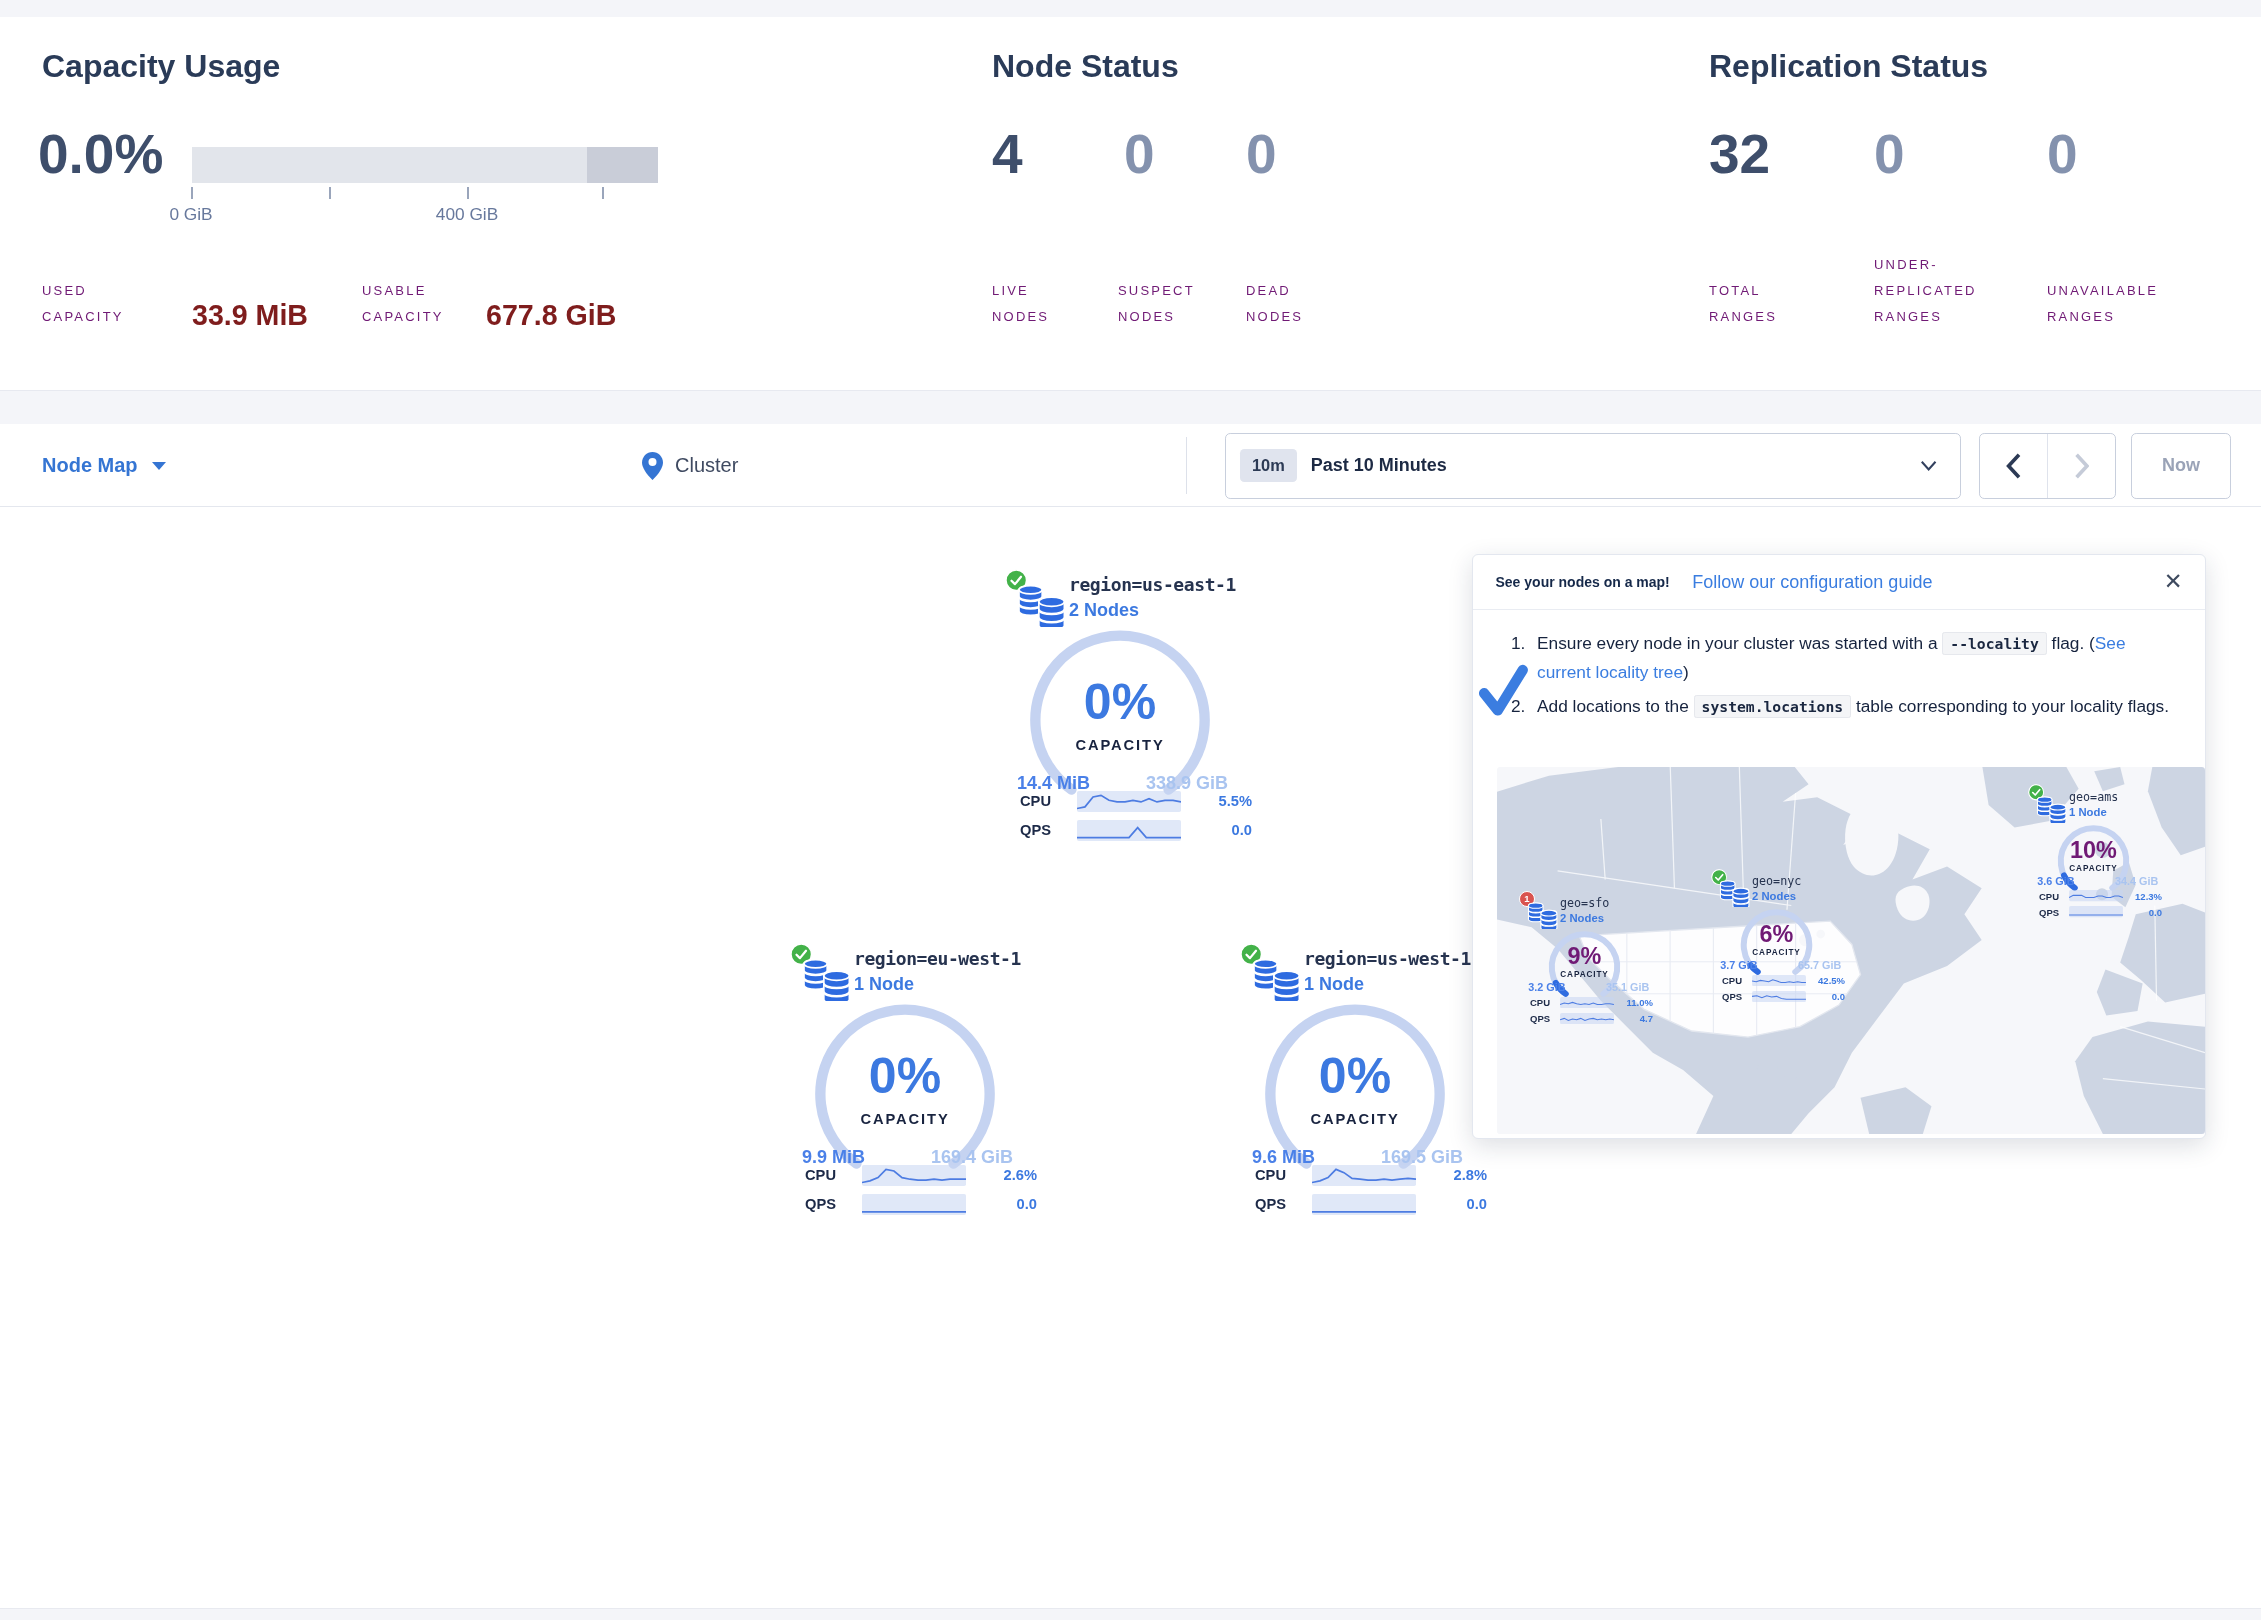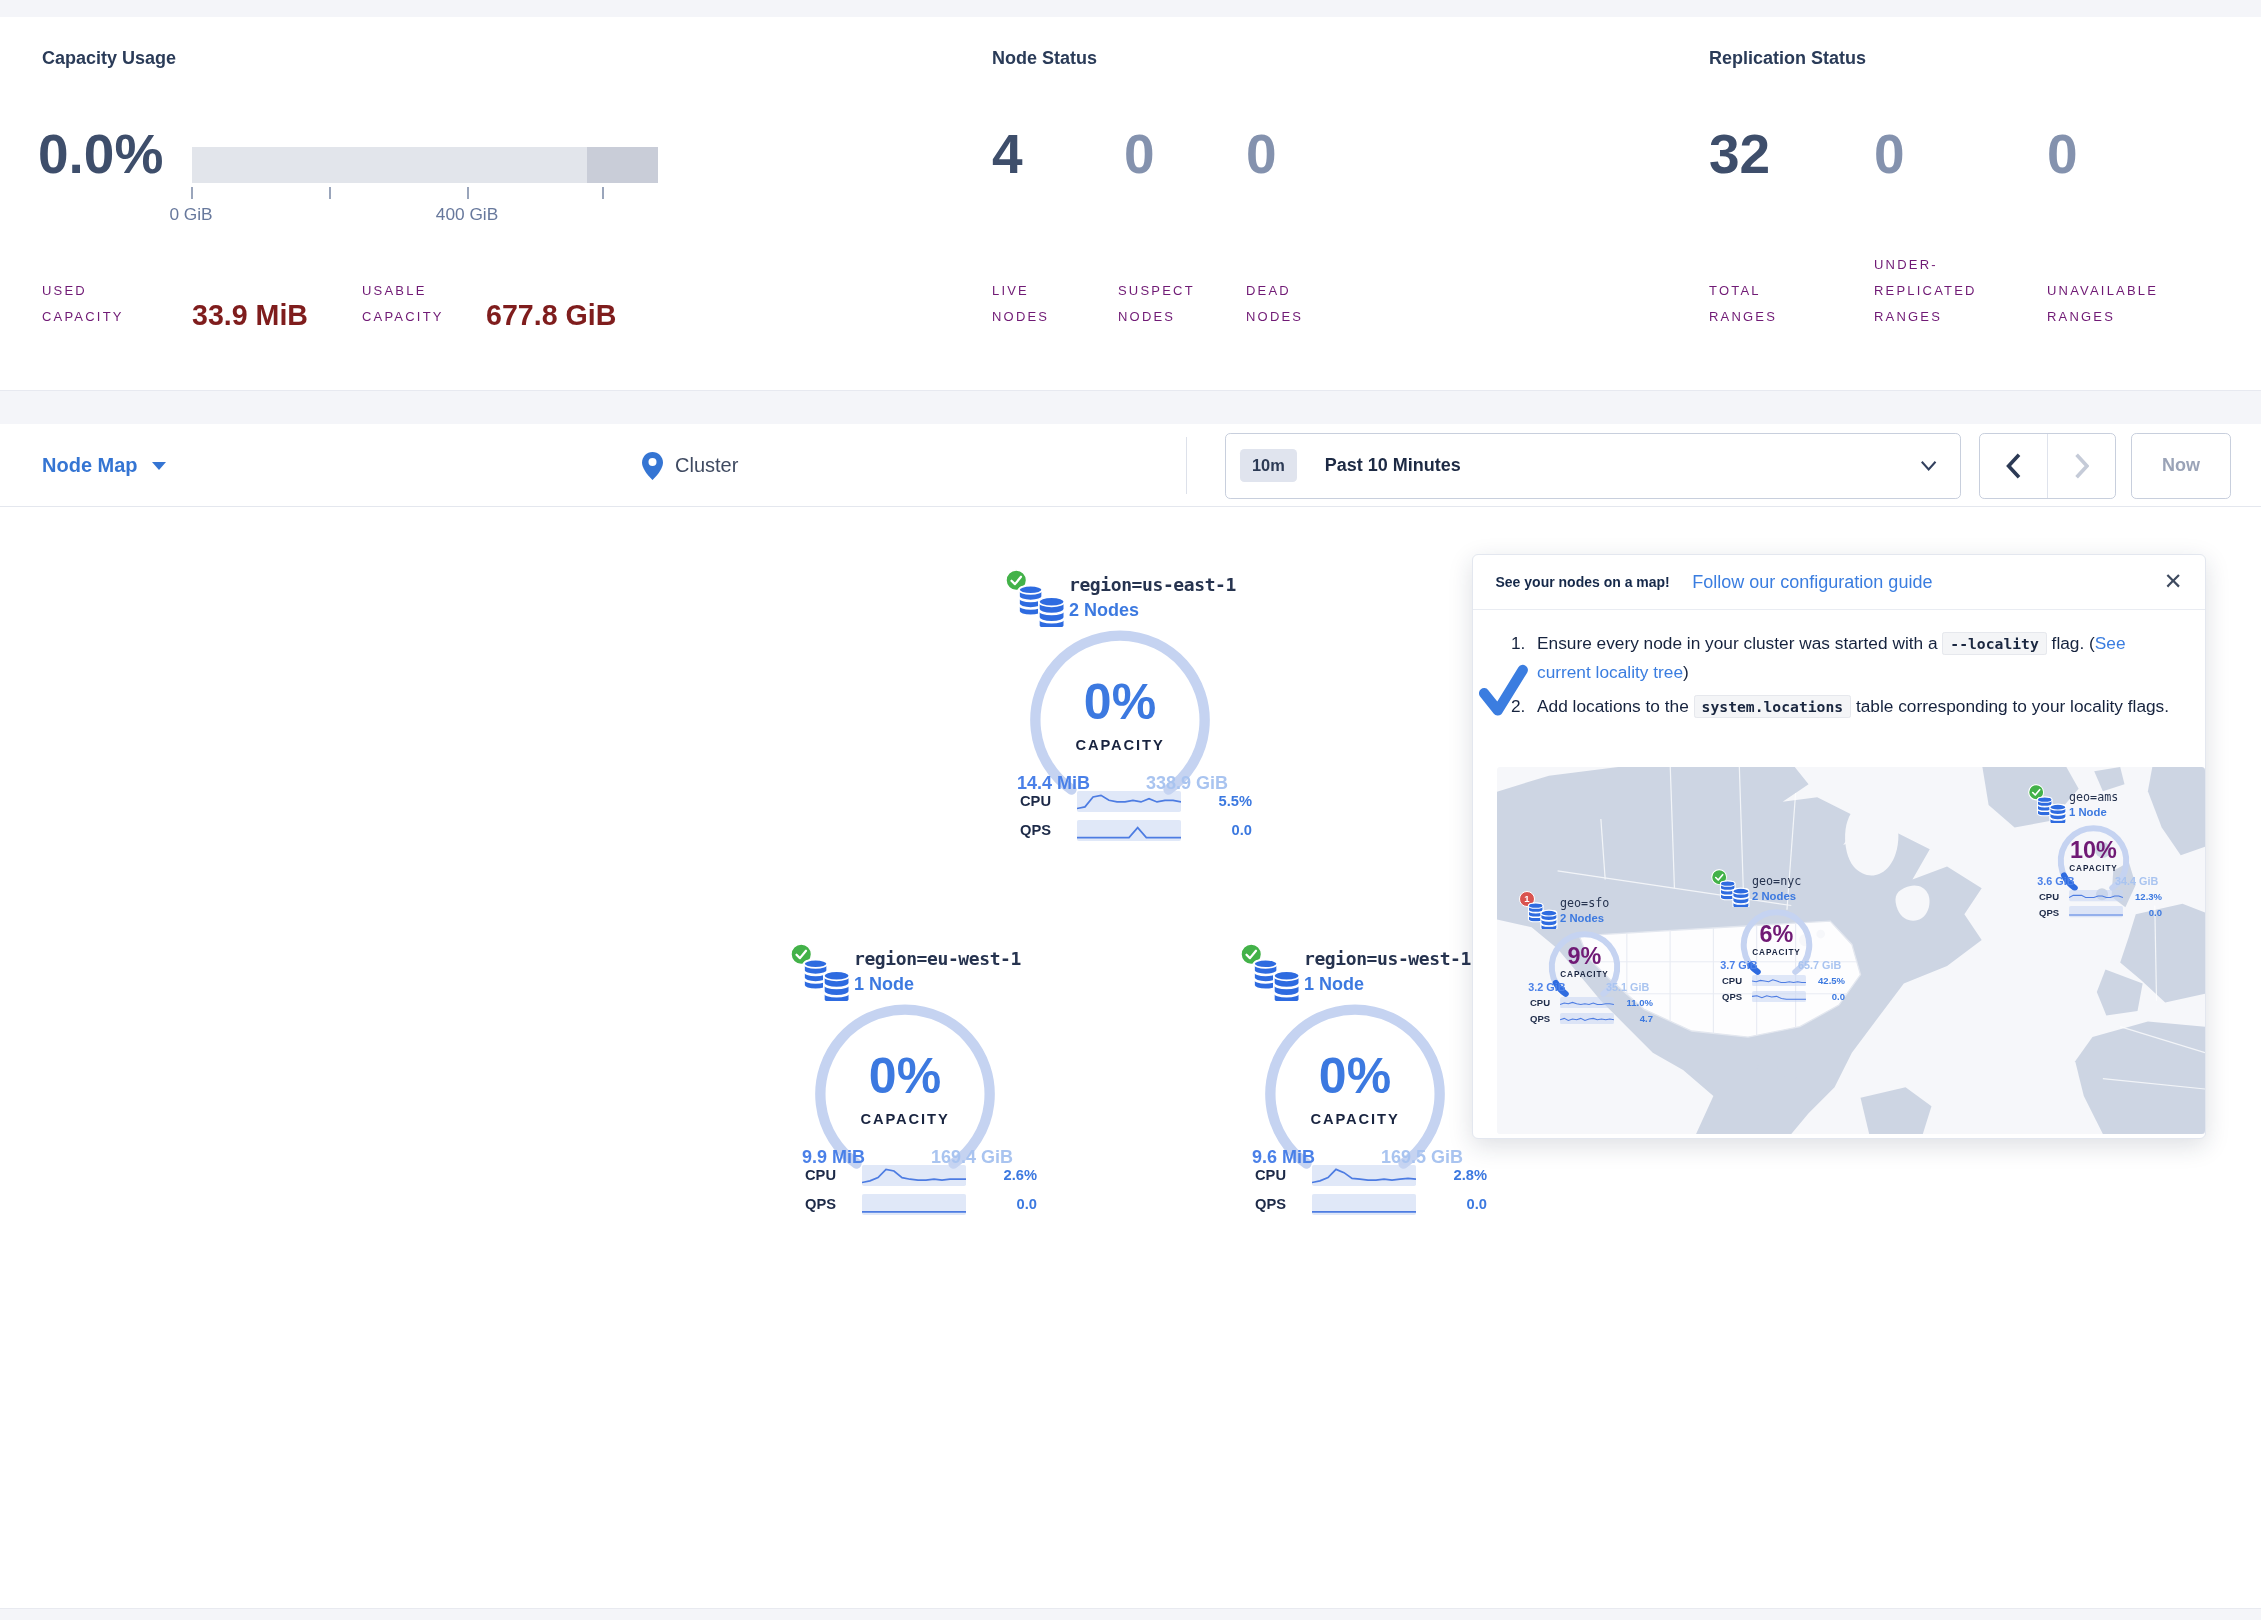--- a/index.html
+++ b/index.html
@@ -3,21 +3,21 @@
 <meta charset="utf-8">
 <style>
   * { margin:0; padding:0; box-sizing:border-box; }
   html,body { width:2261px; height:1621px; }
   body { position:relative; overflow:hidden; background:#f4f5f9;
          font-family:"Liberation Sans", sans-serif; color:#24354f; }
 
   
   .stats-card { position:absolute; left:0; top:17.3px; width:2261px; height:374px;
                 background:#fff; border-bottom:0.9px solid #e7e9f0; }
-  .sec-title { position:absolute; top:31px; font-size:18px; font-weight:700; color:#2a3b58; }
+  .sec-title { position:absolute; top:31px; font-size:32px; font-weight:700; color:#2a3b58; }
   .big-num { position:absolute; top:107px; font-size:55px; font-weight:700; color:#3e4e6b; line-height:61px;}
   .big-num.muted { color:#8492ae; font-weight:600; }
   .stat-label { position:absolute; top:261px; font-size:13px; letter-spacing:2.2px;
                 color:#701a75; line-height:26px; white-space:pre-line; font-weight:500;}
   .stat-label.three { top:235px; }
   .stat-value { position:absolute; top:282px; font-size:28.6px; font-weight:700; color:#7f1d1d; }
 
   .cap-bar { position:absolute; left:192px; top:130px; width:466px; height:36px; background:#e2e5eb; }
   .cap-bar-dark { position:absolute; right:0; top:0; width:71px; height:36px; background:#c9cdd8; }
   .tick { position:absolute; top:170px; width:1.7px; height:12px; background:#9aa5bb; }
@@ -29,21 +29,21 @@
   .view-select { position:absolute; left:42px; top:0; height:83px; display:flex; align-items:center;
                  gap:14px; color:#3575d3; font-size:20px; font-weight:600; cursor:pointer; }
   .caret-down { width:0; height:0; border-left:7px solid transparent; border-right:7px solid transparent;
                 border-top:8.7px solid #3575d3; }
   .breadcrumb { position:absolute; left:642px; top:0; height:83px; display:flex; align-items:center; gap:12px;
                 font-size:20px; color:#3f4a61; }
   .tb-divider { position:absolute; left:1186px; top:13px; width:0.9px; height:57px; background:#dde1ea; }
   .time-select { position:absolute; left:1225px; top:8.7px; width:736px; height:66px; background:#fff;
                  border:0.9px solid #c8cfdd; border-radius:5.2px; display:flex; align-items:center; padding:0 22.5px 0 14px; }
   .time-chip { background:#e0e4ee; border-radius:4.3px; padding:7px 12px; font-size:16.4px; font-weight:700; color:#2c3a55; }
-  .time-label { margin-left:28px; font-size:18px; font-weight:600; color:#1d2a44; flex:1; }
+  .time-label { margin-left:14px; font-size:18px; font-weight:600; color:#1d2a44; flex:1; }
   .arrow-group { position:absolute; left:1979px; top:8.7px; width:137px; height:66px; border:0.9px solid #c8cfdd;
                  border-radius:5.2px; background:#fff; display:flex; }
   .arrow-cell { flex:1; display:flex; align-items:center; justify-content:center; cursor:pointer; }
   .arrow-cell:first-child { border-right:0.9px solid #dfe3ec; }
   .now-btn { position:absolute; left:2131px; top:8.7px; width:100px; height:66px; border:0.9px solid #c8cfdd;
              border-radius:5.2px; background:#fff; color:#9aa3b7; font-size:18px; font-weight:600;
              display:flex; align-items:center; justify-content:center; cursor:pointer; }
 
   
   .map-area { position:absolute; left:0; top:507px; width:2261px; height:1101px; background:#fff; }

